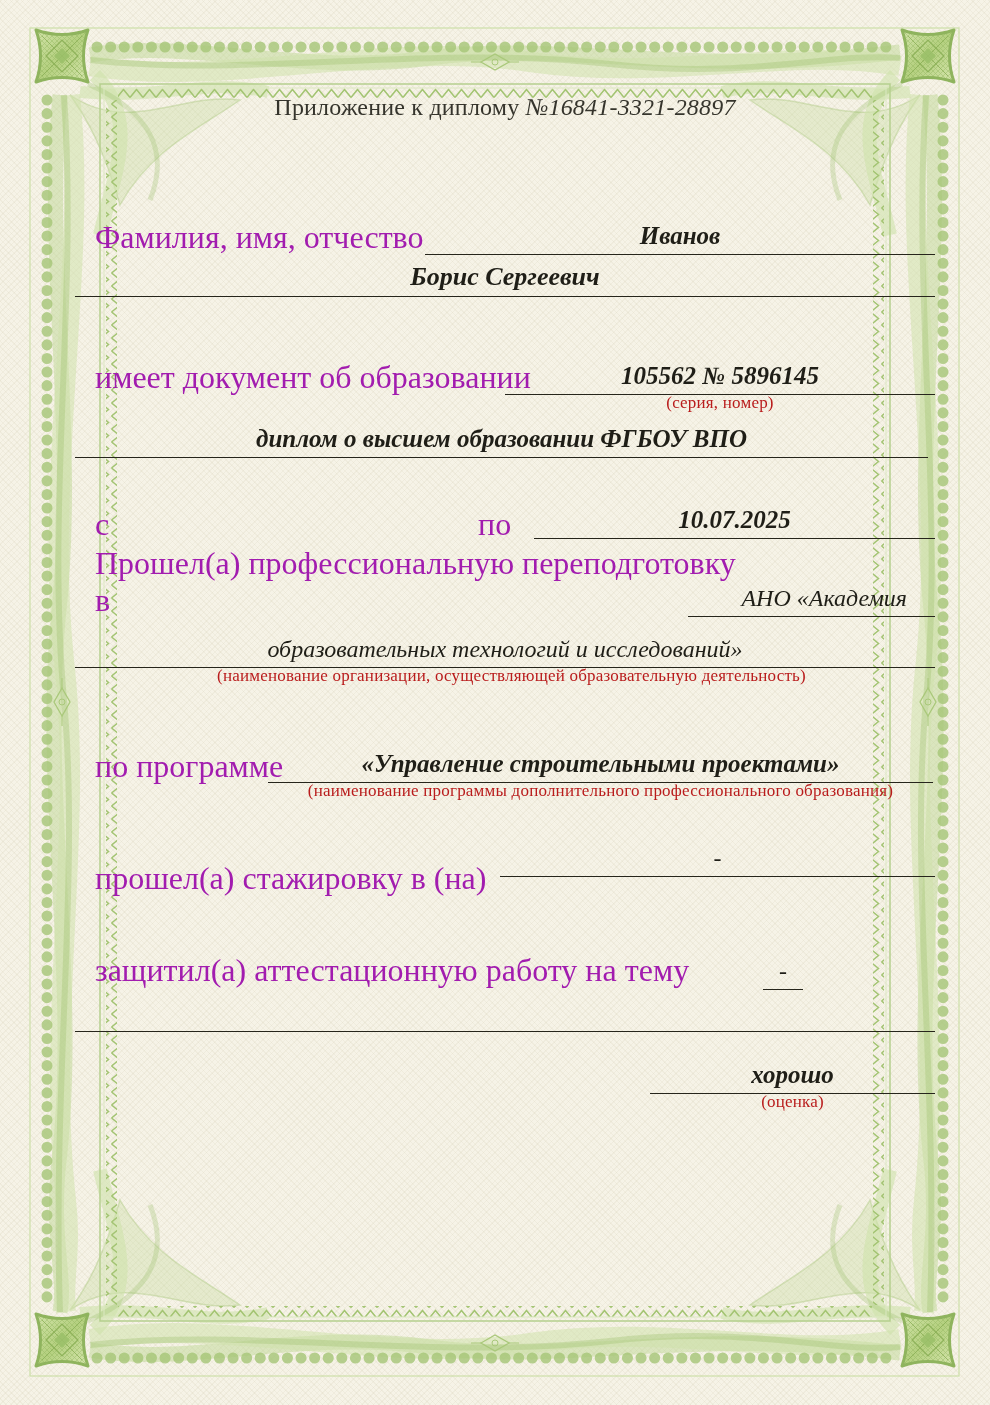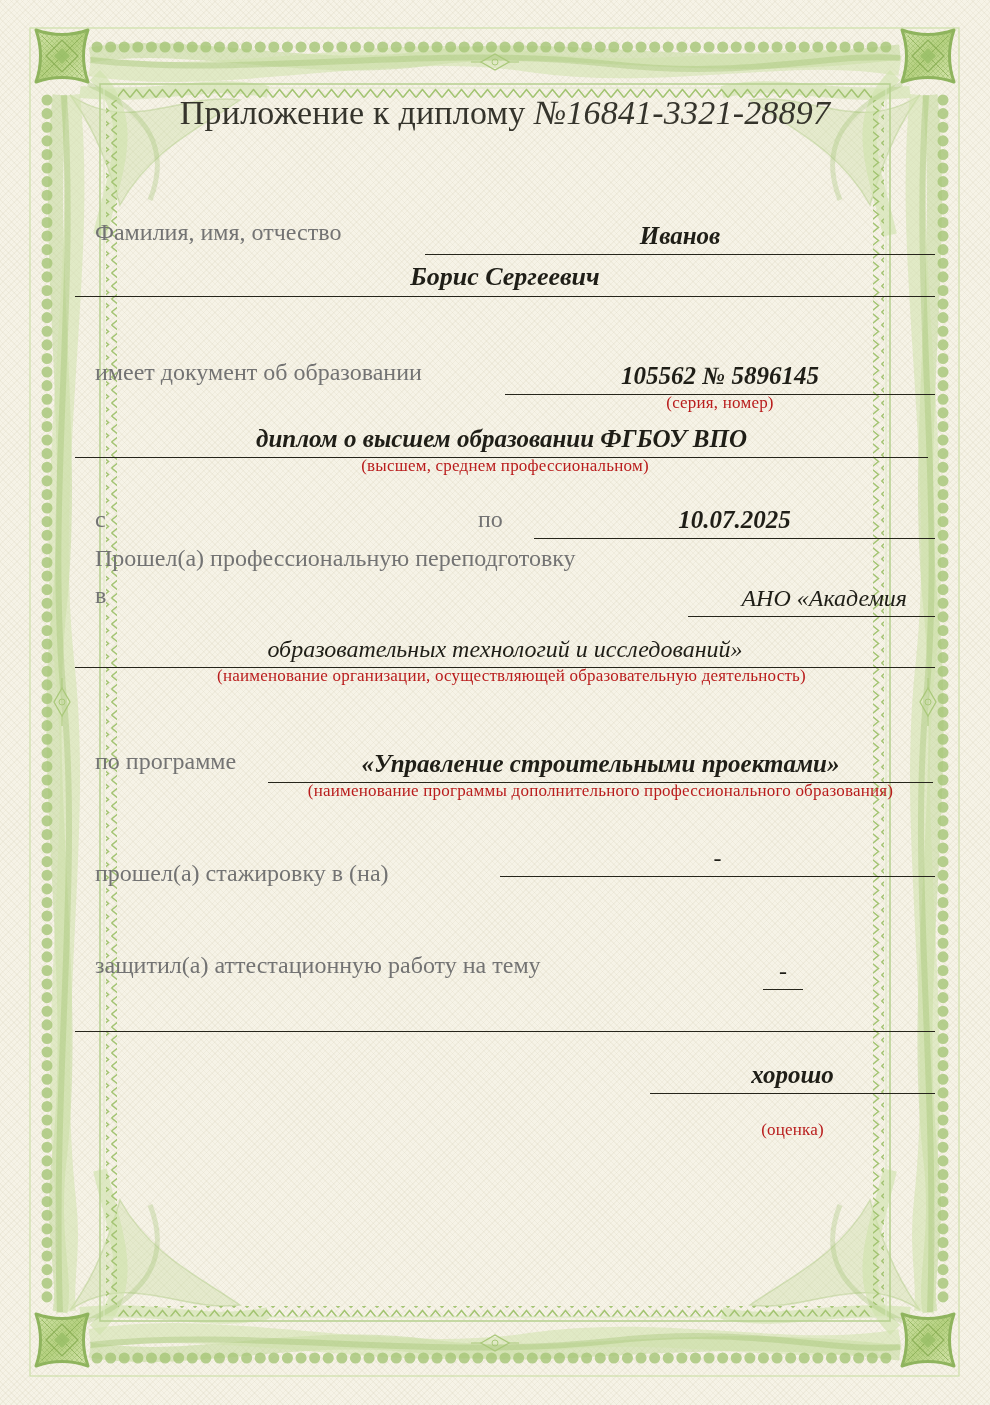--- a/index.html
+++ b/index.html
@@ -17,24 +17,24 @@
     content:"";position:absolute;inset:0;pointer-events:none;
     background-image:
       repeating-linear-gradient(45deg, rgba(205,198,170,.16) 0 1px, transparent 1px 4px),
       repeating-linear-gradient(-45deg, rgba(205,198,170,.16) 0 1px, transparent 1px 4px);
   }
   svg.border-art{position:absolute;inset:0;pointer-events:none;}
 
   .abs{position:absolute;}
   .title{
     left:75px;right:55px;top:94px;text-align:center;
-    font-size:34px;letter-spacing:.2px;color:#35342c;
+    font-size:24px;letter-spacing:.2px;color:#35342c;
   }
   .title .num{font-style:italic;}
-  .label{font-size:24px;color:#737373;white-space:nowrap;font-family:Liberation Serif, serif;}
+  .label{font-size:32px;color:#a21caf;white-space:nowrap;font-family:Liberation Serif, serif;}
   .field{
     border-bottom:1.6px solid #26251b;
     display:flex;align-items:flex-end;justify-content:center;
     font-style:italic;font-size:24px;color:#1f1e17;
     padding-bottom:4px;white-space:nowrap;
   }
   .field.bold{font-weight:700;font-size:25px;}
   .field.right{justify-content:flex-end;padding-right:28px;}
   .caption{
     font-size:17px;color:#b91c1c;text-align:center;letter-spacing:.2px;
@@ -133,21 +133,20 @@
 
   <div class="abs label" style="left:95px;top:219px;">Фамилия, имя, отчество</div>
   <div class="abs field bold" style="left:425px;right:55px;top:212px;height:38px;">Иванов</div>
   <div class="abs field bold" style="left:75px;right:55px;top:250px;height:42px;font-size:26px;">Борис Сергеевич</div>
 
   <div class="abs label" style="left:95px;top:359px;">имеет документ об образовании</div>
   <div class="abs field bold" style="left:505px;right:55px;top:352px;height:38px;">105562 № 5896145</div>
   <div class="abs caption" style="left:505px;right:55px;top:393px;">(серия, номер)</div>
 
   <div class="abs field bold" style="left:75px;right:62px;top:414px;height:39px;">диплом о высшем образовании ФГБОУ ВПО</div>
-  <div class="abs caption" style="left:75px;right:55px;top:456px;">(высшем, среднем профессиональном)</div>
 
   <div class="abs label" style="left:95px;top:506px;">с</div>
   <div class="abs label" style="left:478px;top:506px;">по</div>
   <div class="abs field bold" style="left:534px;right:55px;top:499px;height:35px;">10.07.2025</div>
 
   <div class="abs label" style="left:95px;top:545px;">Прошел(а) профессиональную переподготовку</div>
   <div class="abs label" style="left:95px;top:582px;">в</div>
   <div class="abs field right" style="left:688px;right:55px;top:576px;height:36px;">АНО «Академия</div>
   <div class="abs field" style="left:75px;right:55px;top:622px;height:41px;">образовательных технологий и исследований»</div>
   <div class="abs caption" style="left:88px;right:55px;top:666px;">(наименование организации, осуществляющей образовательную деятельность)</div>
@@ -157,15 +156,15 @@
   <div class="abs caption" style="left:268px;right:57px;top:781px;">(наименование программы дополнительного профессионального образования)</div>
 
   <div class="abs label" style="left:95px;top:843px;margin-top:17px;">прошел(а) стажировку в (на)</div>
   <div class="abs field" style="left:500px;right:55px;top:836px;height:36px;">-</div>
 
   <div class="abs label" style="left:95px;top:952px;">защитил(а) аттестационную работу на тему</div>
   <div class="abs field" style="left:763px;width:40px;top:950px;height:35px;">-</div>
   <div class="abs rule" style="left:75px;right:55px;top:1031px;height:0;"></div>
 
   <div class="abs field bold" style="left:650px;right:55px;top:1052px;height:37px;">хорошо</div>
-  <div class="abs caption" style="left:650px;right:55px;top:1092px;margin-top:28px;">(оценка)</div>
+  <div class="abs caption" style="left:650px;right:55px;top:1092px;">(оценка)</div>
 
 </div>
 
 </body></html>

